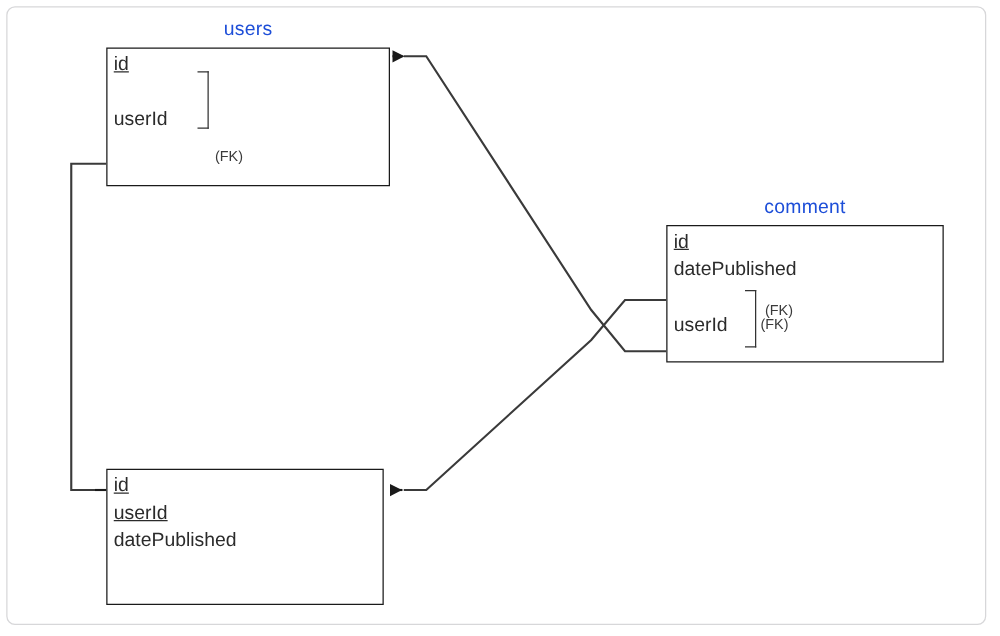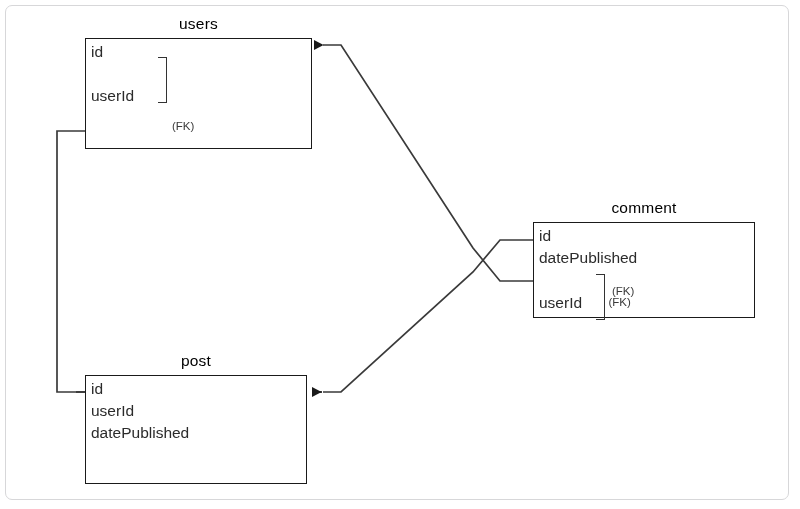--- a/index.html
+++ b/index.html
@@ -42,38 +42,39 @@
     border: 1.6px solid #1a1a1a;
     background: #ffffff;
   }
   .entity-title {
     position: absolute;
     width: 100%;
     text-align: center;
     top: -24px;
     left: 0;
     font-size: 15.5px;
-    color: #000000;
+    color: #1d4ed8;
     letter-spacing: .2px;
     white-space: nowrap;
   }
   .fields {
     position: absolute;
     left: 5px;
     top: 2px;
     right: 0;
   }
   .field {
     font-size: 15.5px;
     line-height: 22px;
     color: #2b2b2b;
     white-space: nowrap;
     height: 22px;
   }
   .field.pk span.fname {
+    text-decoration: underline;
     text-underline-offset: 1px;
   }
   .field .fk-tag {
     font-size: 11.5px;
     color: #3a3a3a;
     vertical-align: 2px;
   }
   .spacer {
     height: 22px;
   }
@@ -132,41 +133,40 @@
       </div>
       <div class="spacer"></div>
       <div class="field">
         <span class="fname">userId</span>
       </div>
     </div>
     <div class="bracket" style="left:72px; top:18px; height:46px;"></div>
     <div class="fk-label" style="left:86px; top:81px;">(FK)</div>
   </div>
 
-  <div class="entity" style="left:533px; top:180px; width:222px; height:96px;margin-top:42px;">
+  <div class="entity" style="left:533px; top:180px; width:222px; height:110px;">
     <div class="entity-title">comment</div>
     <div class="fields">
       <div class="field pk">
         <span class="fname">id</span>
       </div>
       <div class="field">
         <span class="fname">datePublished</span>
       </div>
       <div class="spacer"></div>
       <div class="field">
         <span class="fname">userId</span>
         <span class="fk-tag" style="margin-left:22px;">(FK)</span>
       </div>
     </div>
     <div class="bracket" style="left:62px; top:51px; height:46px;"></div>
     <div class="fk-label" style="left:78px; top:62px;">(FK)</div>
   </div>
 
   <div class="entity" style="left:85px; top:375px; width:222px; height:109px;">
-    <div class="entity-title">post</div>
     <div class="fields">
       <div class="field pk">
         <span class="fname">id</span>
       </div>
       <div class="field pk">
         <span class="fname">userId</span>
       </div>
       <div class="field">
         <span class="fname">datePublished</span>
       </div>

